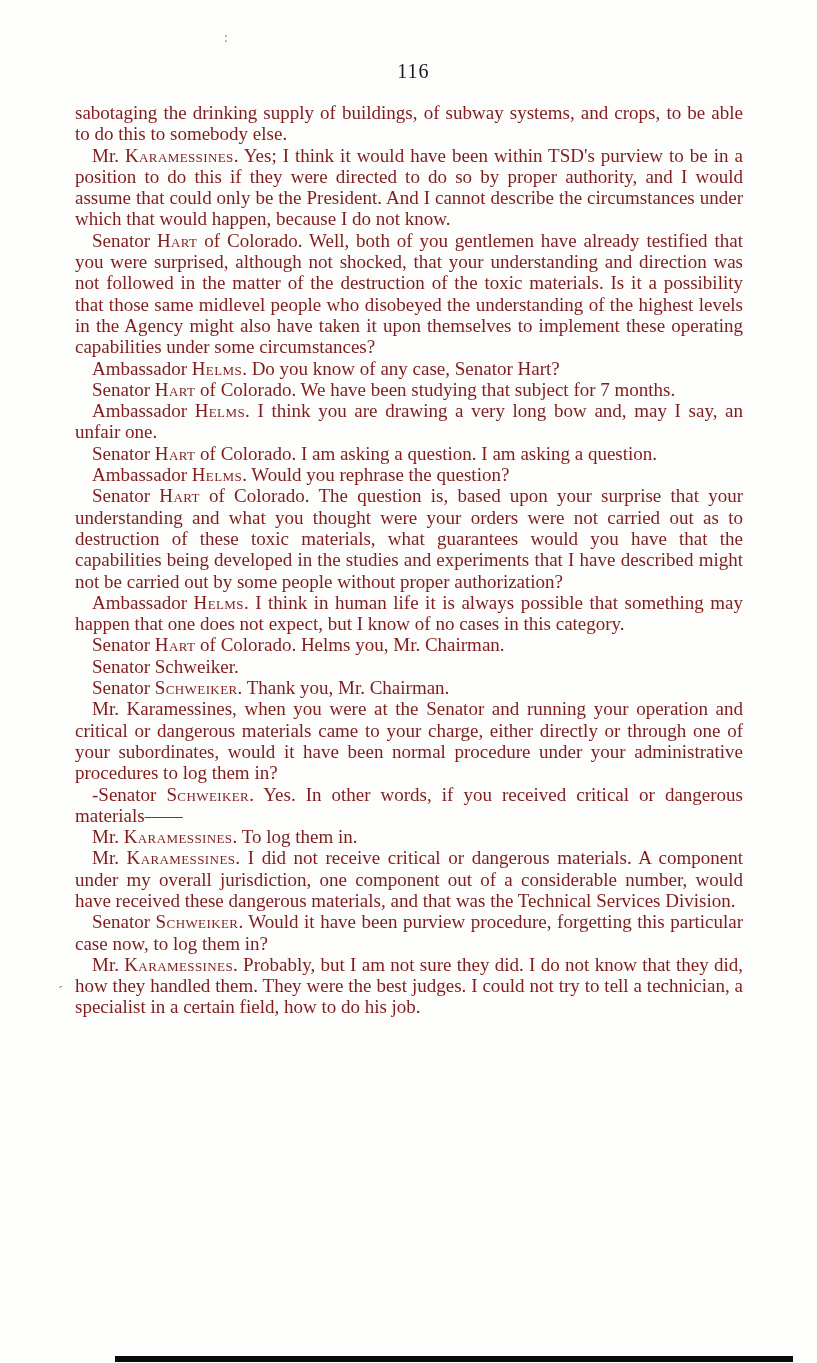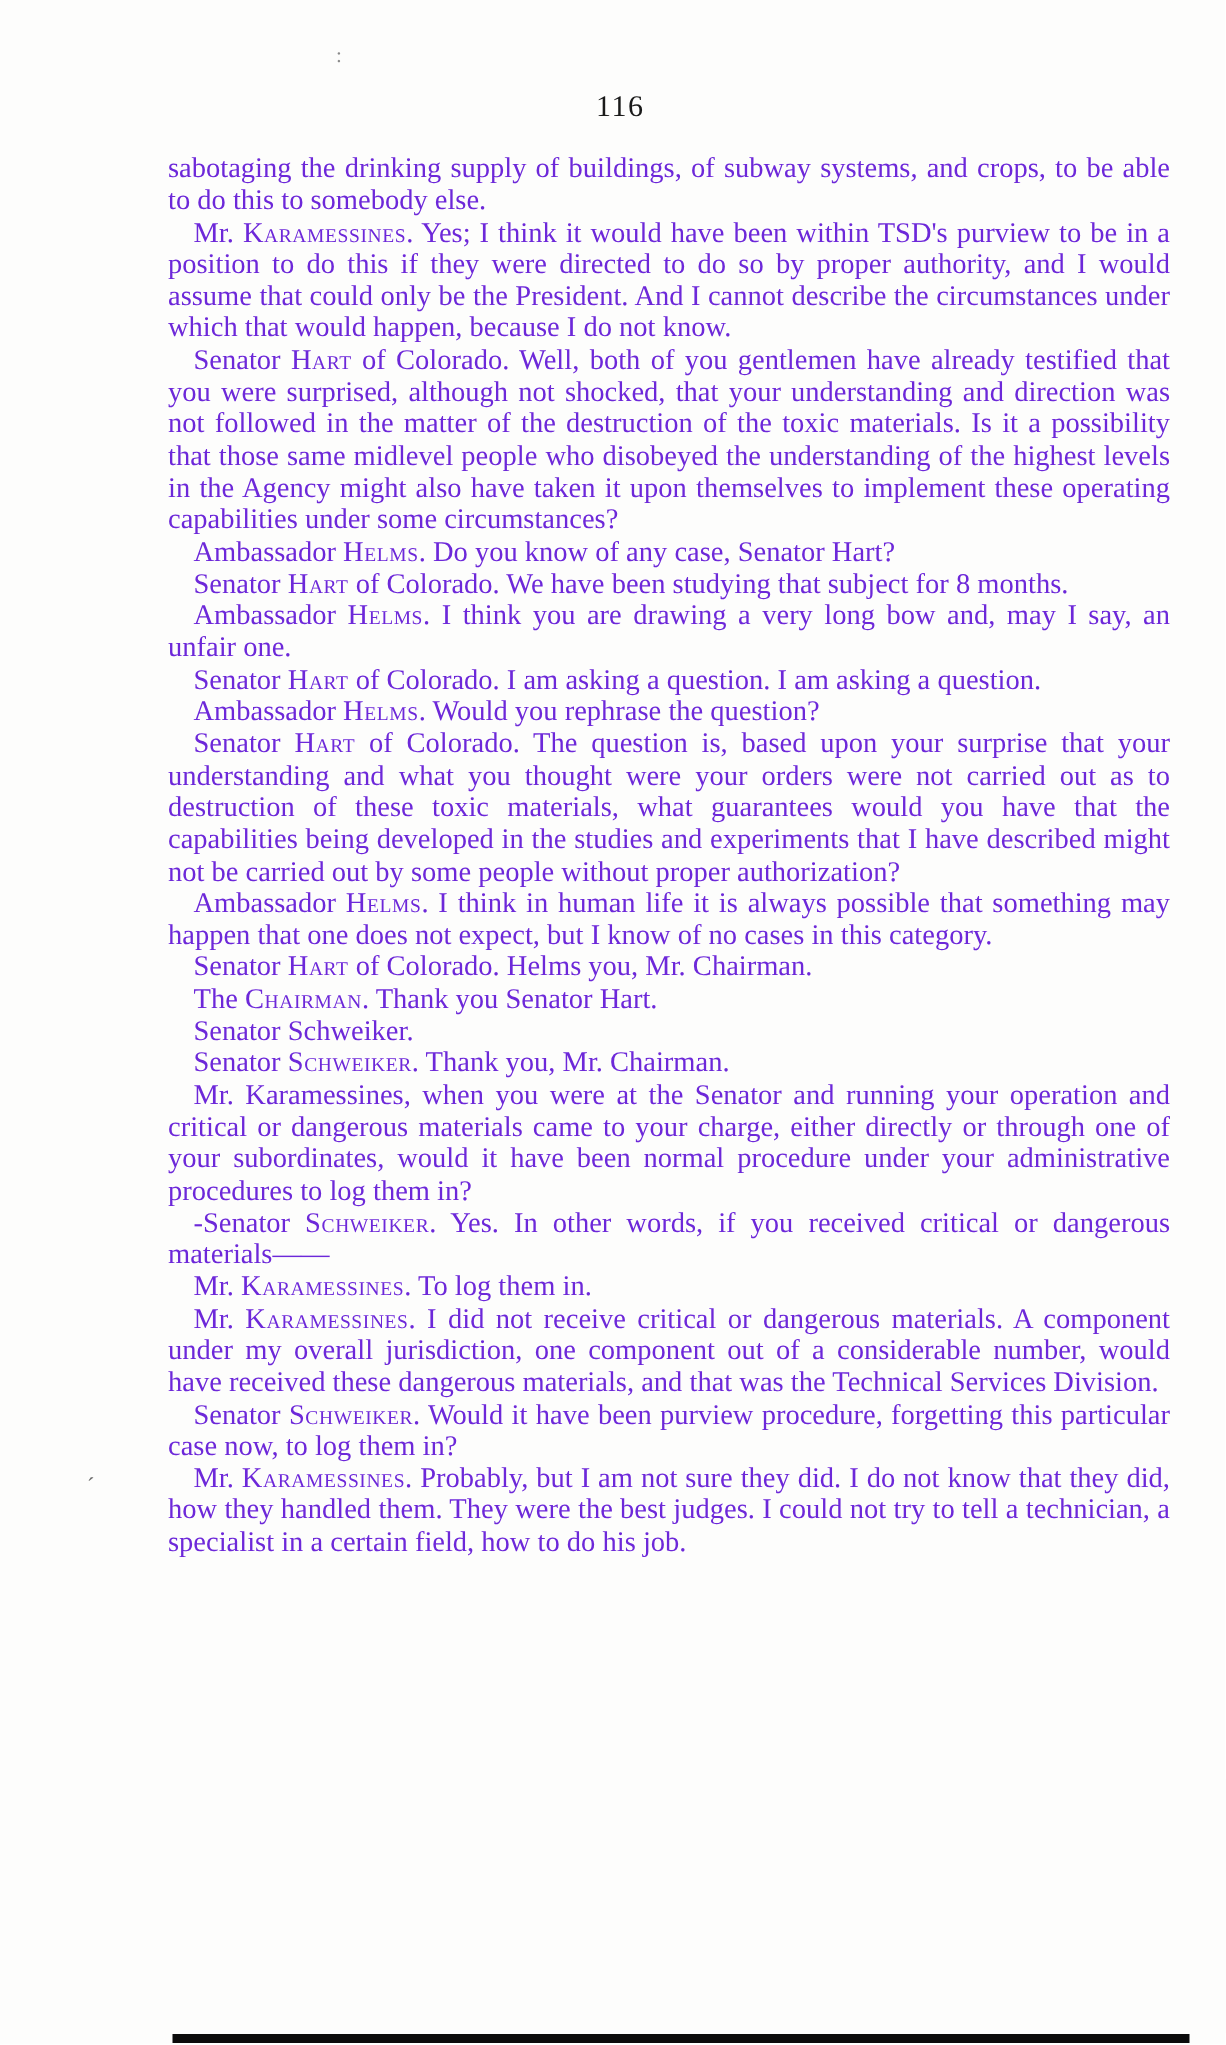--- a/index.html
+++ b/index.html
@@ -23,22 +23,21 @@
     color: #1a1a1a;
   }
   .body-text {
     position: absolute;
     top: 102px;
     left: 75px;
     width: 668px;
     font-size: 19px;
     line-height: 21.3px;
     text-align: justify;
-    color: #6d28d9;
-    margin-left: 37px;
+    color: #7f1d1d;
   }
   .para { margin: 0; text-indent: 17px; }
   .para.no-indent { text-indent: 0; }
   .sc { font-variant: small-caps; letter-spacing: 0.4px; }
   .artifact-top-mark {
     position: absolute;
     top: 30px;
     left: 224px;
     font-size: 14px;
     color: #8a8a8a;
@@ -65,28 +64,27 @@
 <div class="page">
   <div class="page-number">116</div>
 
   <div class="artifact-top-mark">:</div>
 
   <div class="body-text" id="paragraphs">
       <p class="para no-indent"><span>sabotaging the drinking supply of buildings, of subway systems, and crops, to be able to do this to somebody else.</span></p>
       <p class="para"><span>Mr. </span><span class="sc">Karamessines</span><span>. Yes; I think it would have been within TSD's purview to be in a position to do this if they were directed to do so by proper authority, and I would assume that could only be the President. And I cannot describe the circumstances under which that would happen, because I do not know.</span></p>
       <p class="para"><span>Senator </span><span class="sc">Hart</span><span> of Colorado. Well, both of you gentlemen have already testified that you were surprised, although not shocked, that your understanding and direction was not followed in the matter of the destruction of the toxic materials. Is it a possibility that those same midlevel people who disobeyed the understanding of the highest levels in the Agency might also have taken it upon themselves to implement these operating capabilities under some circumstances?</span></p>
       <p class="para"><span>Ambassador </span><span class="sc">Helms</span><span>. Do you know of any case, Senator Hart?</span></p>
-      <p class="para"><span>Senator </span><span class="sc">Hart</span><span> of Colorado. We have been studying that subject for 8 months.</span></p>
+      <p class="para"><span>Senator </span><span class="sc">Hart</span><span> of Colorado. We have been studying that subject for 7 months.</span></p>
       <p class="para"><span>Ambassador </span><span class="sc">Helms</span><span>. I think you are drawing a very long bow and, may I say, an unfair one.</span></p>
       <p class="para"><span>Senator </span><span class="sc">Hart</span><span> of Colorado. I am asking a question. I am asking a question.</span></p>
       <p class="para"><span>Ambassador </span><span class="sc">Helms</span><span>. Would you rephrase the question?</span></p>
       <p class="para"><span>Senator </span><span class="sc">Hart</span><span> of Colorado. The question is, based upon your surprise that your understanding and what you thought were your orders were not carried out as to destruction of these toxic materials, what guarantees would you have that the capabilities being developed in the studies and experiments that I have described might not be carried out by some people without proper authorization?</span></p>
       <p class="para"><span>Ambassador </span><span class="sc">Helms</span><span>. I think in human life it is always possible that something may happen that one does not expect, but I know of no cases in this category.</span></p>
       <p class="para"><span>Senator </span><span class="sc">Hart</span><span> of Colorado. Helms you, Mr. Chairman.</span></p>
-      <p class="para"><span>The </span><span class="sc">Chairman</span><span>. Thank you Senator Hart.</span></p>
       <p class="para"><span>Senator Schweiker.</span></p>
       <p class="para"><span>Senator </span><span class="sc">Schweiker</span><span>. Thank you, Mr. Chairman.</span></p>
       <p class="para"><span>Mr. Karamessines, when you were at the Senator and running your operation and critical or dangerous materials came to your charge, either directly or through one of your subordinates, would it have been normal procedure under your administrative procedures to log them in?</span></p>
       <p class="para"><span>-Senator </span><span class="sc">Schweiker</span><span>. Yes. In other words, if you received critical or dangerous materials——</span></p>
       <p class="para"><span>Mr. </span><span class="sc">Karamessines</span><span>. To log them in.</span></p>
       <p class="para"><span>Mr. </span><span class="sc">Karamessines</span><span>. I did not receive critical or dangerous materials. A component under my overall jurisdiction, one component out of a considerable number, would have received these dangerous materials, and that was the Technical Services Division.</span></p>
       <p class="para"><span>Senator </span><span class="sc">Schweiker</span><span>. Would it have been purview procedure, forgetting this particular case now, to log them in?</span></p>
       <p class="para"><span>Mr. </span><span class="sc">Karamessines</span><span>. Probably, but I am not sure they did. I do not know that they did, how they handled them. They were the best judges. I could not try to tell a technician, a specialist in a certain field, how to do his job.</span></p>
     </div>
 

